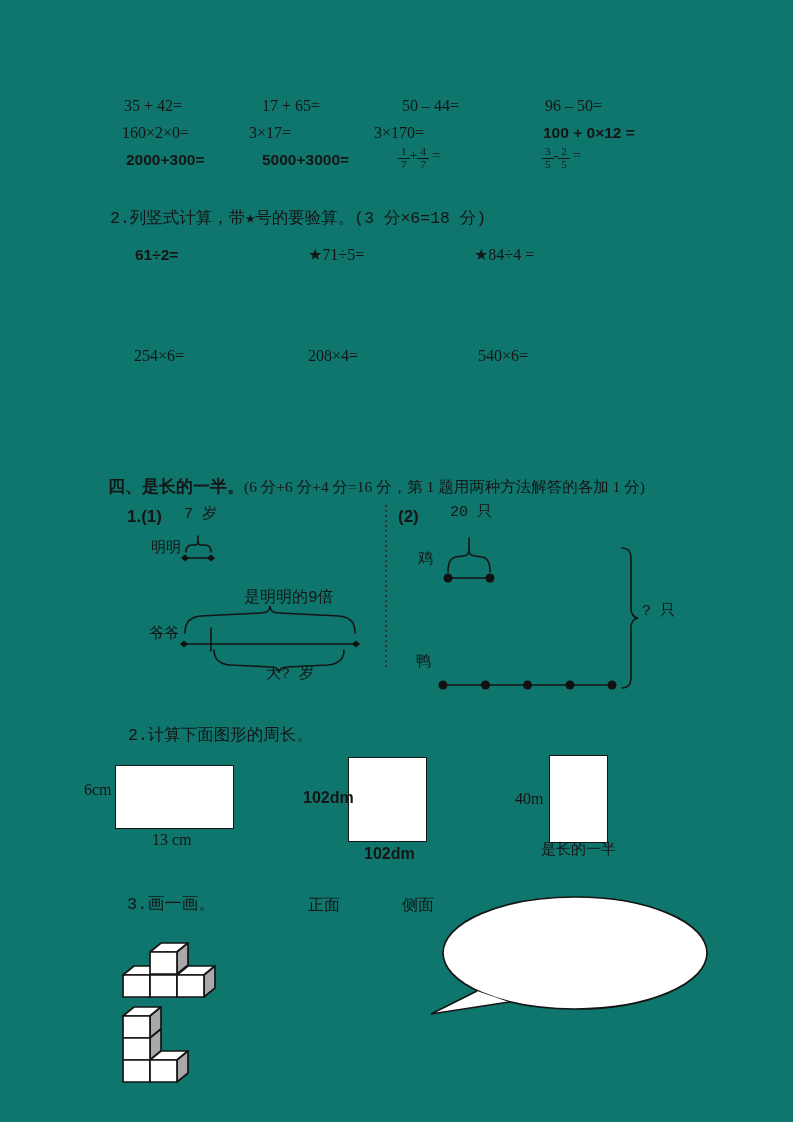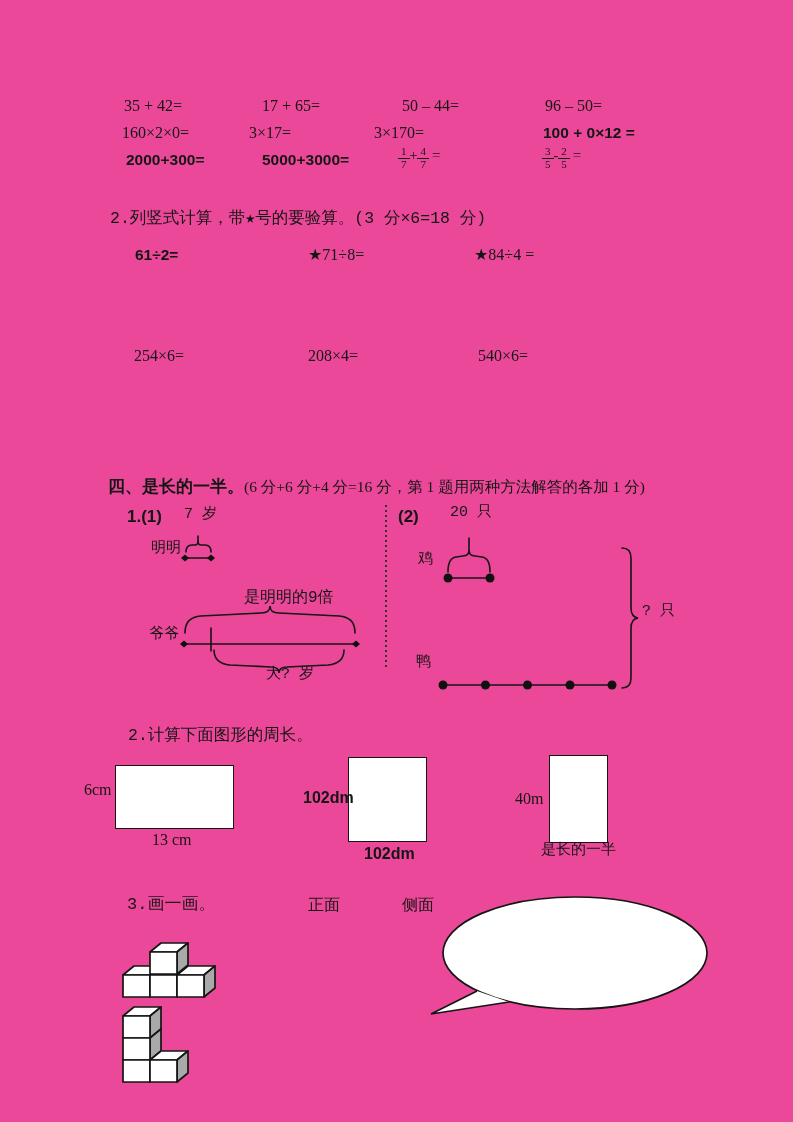--- a/index.html
+++ b/index.html
@@ -1,16 +1,16 @@
 <!DOCTYPE html>
 <html><head>
 <meta charset="utf-8">
 <style>
   html,body{margin:0;padding:0;background:#fff;}
-  #page{position:relative;width:793px;height:1122px;background:#ec4899;overflow:hidden;
+  #page{position:relative;width:793px;height:1122px;background:#0f766e;overflow:hidden;
         font-family:"Liberation Serif","DejaVu Serif",serif;color:#151515;}
   .lbl{position:absolute;white-space:nowrap;line-height:1.15;}
   .sf{font-family:"Liberation Serif","DejaVu Serif",serif;font-size:16px;}
   .sb{font-family:"Liberation Sans","DejaVu Sans",sans-serif;font-weight:600;font-size:15.5px;}
   .kai{font-family:Liberation Mono, monospace;font-size:15px;}
   .h2{font-size:16.5px;font-family:Liberation Mono, monospace;}
   .h4b{font-weight:700;font-size:17px;font-family:"Liberation Sans","DejaVu Sans",sans-serif;}
   .h4r{font-size:15.5px;}
   .frac{display:inline-block;text-align:center;vertical-align:-6px;font-size:11px;line-height:1.05;}
   .fnum{display:block;border-bottom:1px solid #151515;padding:0 3px;}
@@ -45,21 +45,21 @@
   <span class="lbl sf" style="left:398px;top:146px">
     <span class="frac"><span class="fnum">1</span><span class="fden">7</span></span><span class="fop">+</span><span class="frac"><span class="fnum">4</span><span class="fden">7</span></span><span class="feq">=</span>
   </span>
   <span class="lbl sf" style="left:542px;top:146px">
     <span class="frac"><span class="fnum">3</span><span class="fden">5</span></span><span class="fop">-</span><span class="frac"><span class="fnum">2</span><span class="fden">5</span></span><span class="feq">=</span>
   </span>
 
   <span class="lbl h2" style="left:110px;top:210px">2.列竖式计算，带★号的要验算。(3 分×6=18 分)</span>
 
   <span class="lbl sb" style="left:135px;top:246px">61÷2=</span>
-  <span class="lbl sf" style="left:308px;top:246px">★71÷8=</span>
+  <span class="lbl sf" style="left:308px;top:246px">★71÷5=</span>
   <span class="lbl sf" style="left:474px;top:246px">★84÷4 =</span>
 
   <span class="lbl sf" style="left:134px;top:347px">254×6=</span>
   <span class="lbl sf" style="left:308px;top:347px">208×4=</span>
   <span class="lbl sf" style="left:478px;top:347px">540×6=</span>
 
   <span class="lbl" style="left:108px;top:477px">
     <span class="h4b">四、是长的一半。</span><span class="h4r">(6 分+6 分+4 分=16 分，第 1 题用两种方法解答的各加 1 分)</span>
   </span>
 

